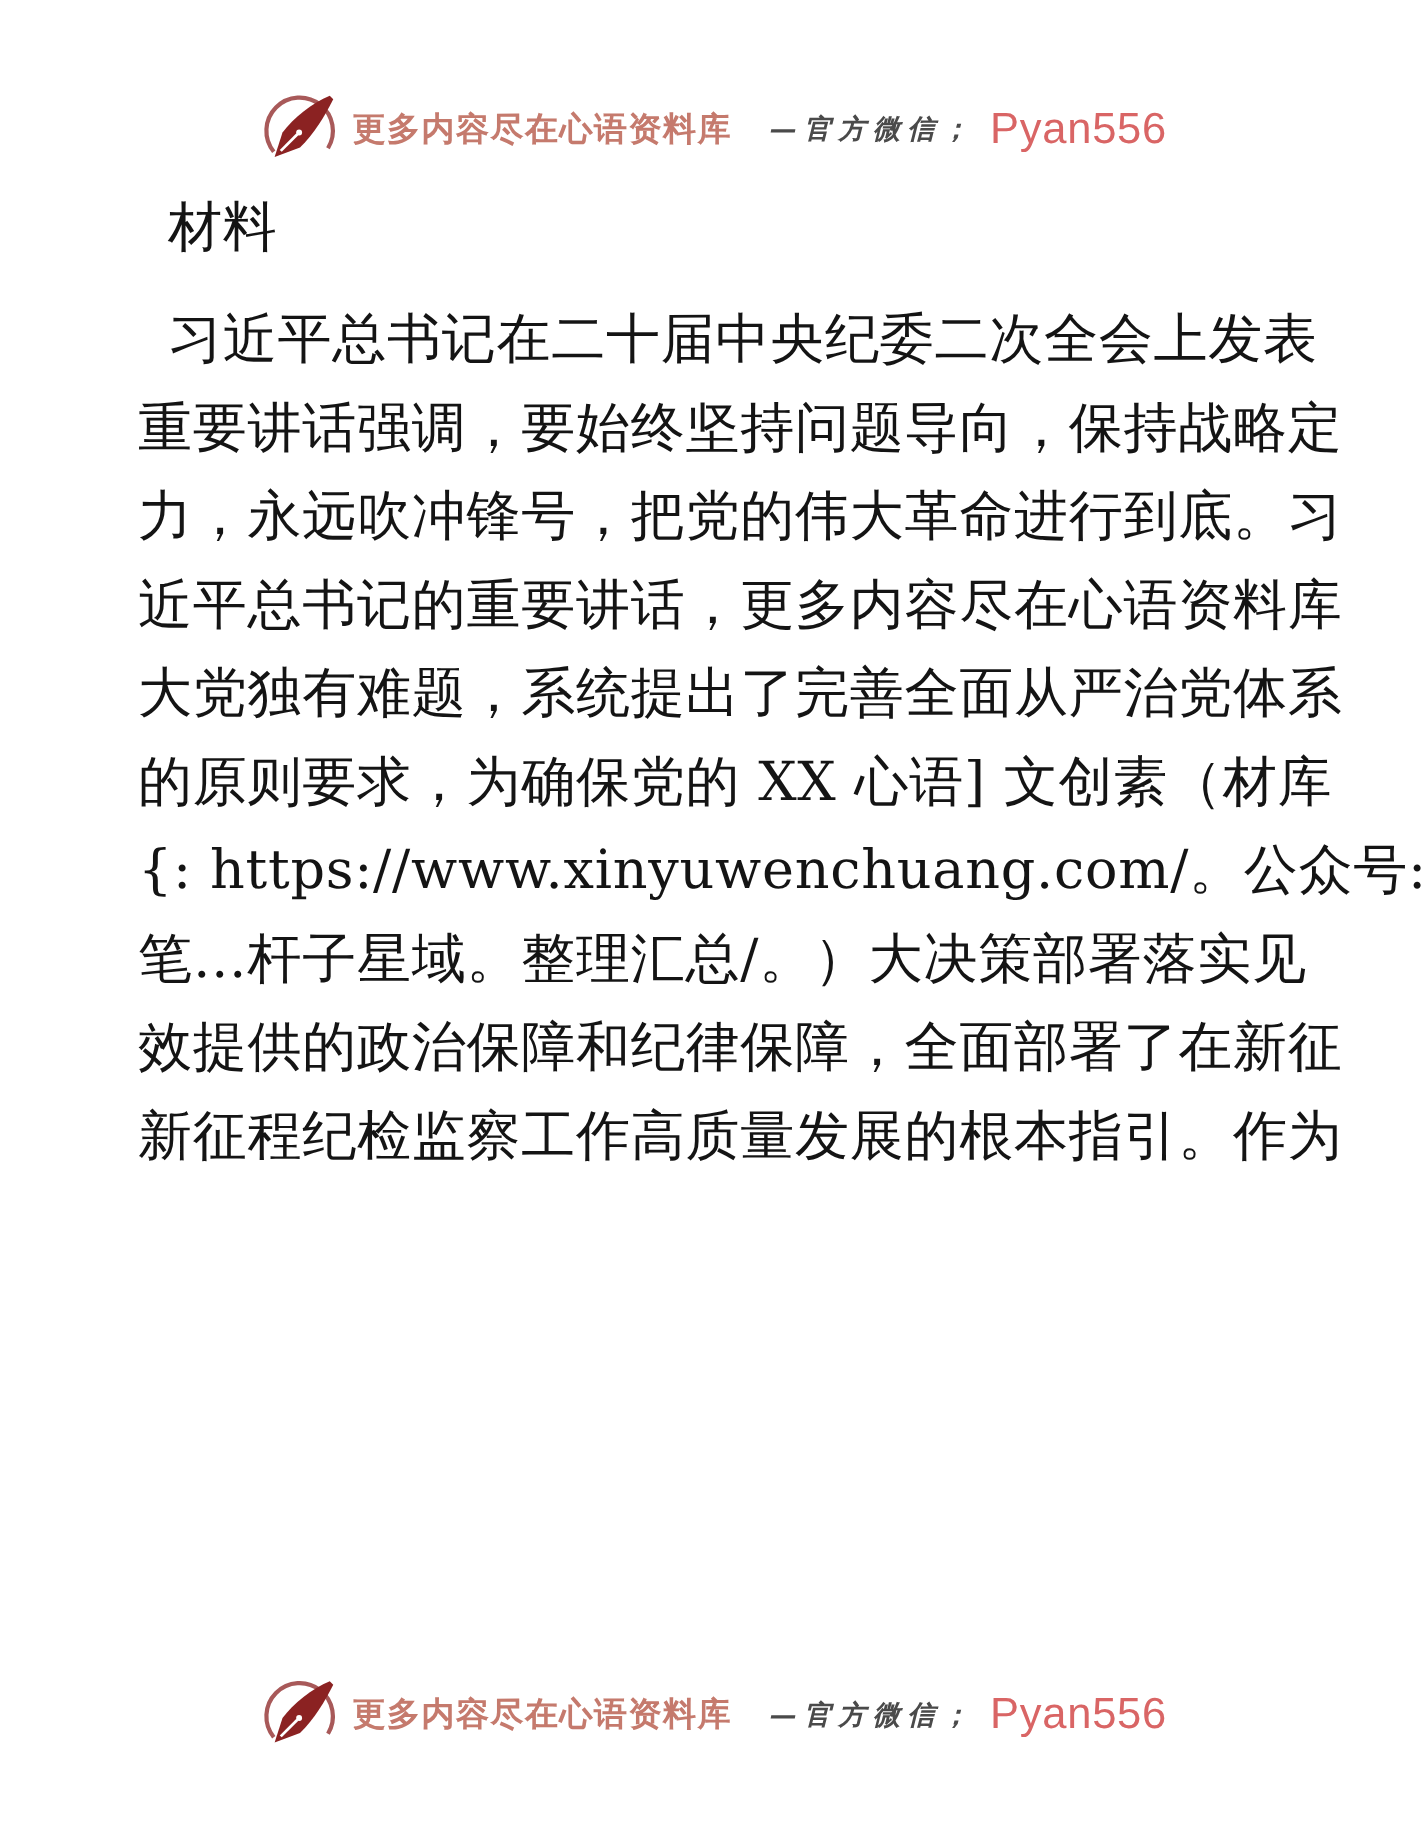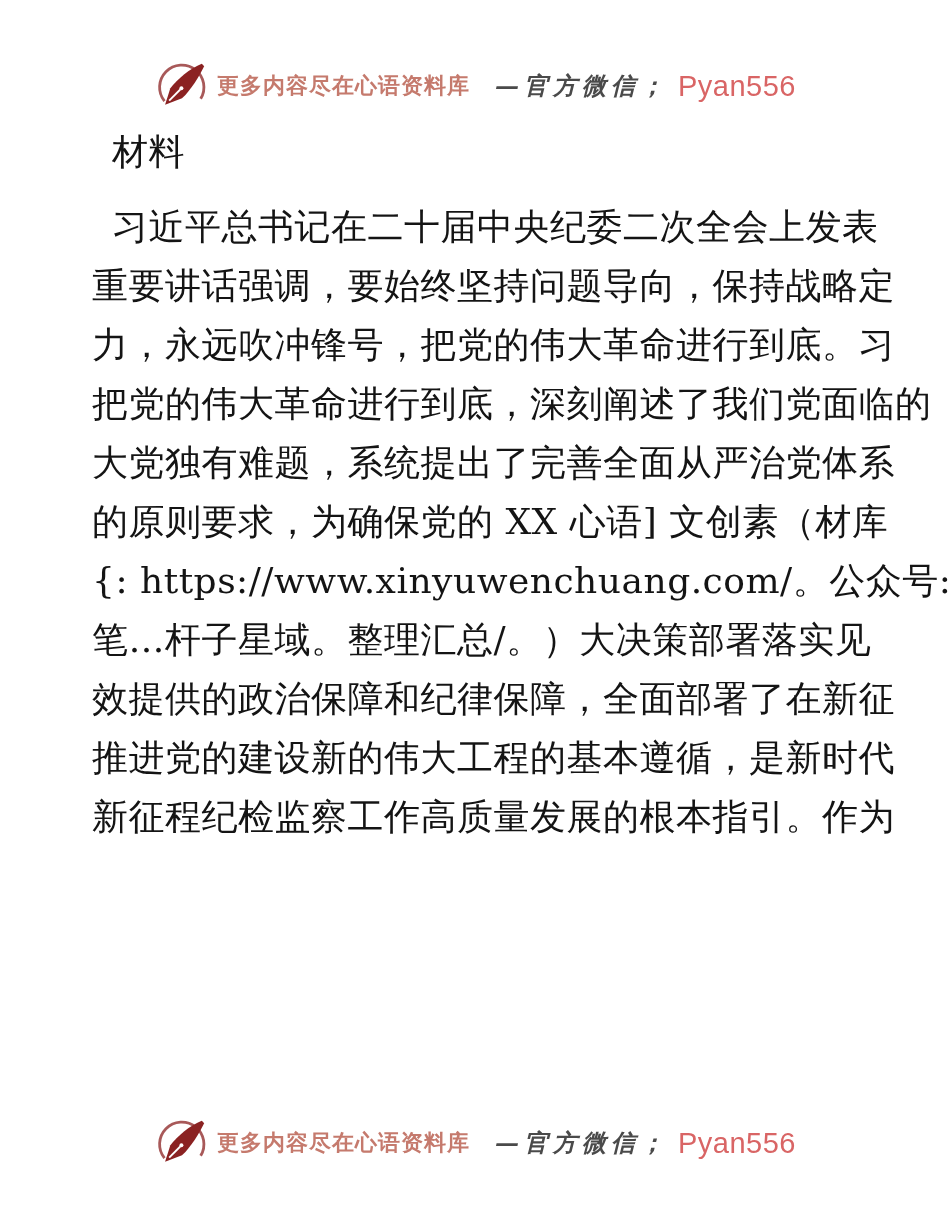--- a/index.html
+++ b/index.html
@@ -40,21 +40,21 @@
   }
   .logo svg { width: 56px; height: 56px; display: block; }
   .brand-main {
     color: var(--brand-color, #c57a6d);
     font-size: 22px;
     letter-spacing: 1px;
     font-weight: 700;
   }
   .brand-wechat {
     color: var(--wechat-color, #4a4a4a);
-    font-size: 24px;
+    font-size: 18px;
     font-style: italic;
     font-weight: 600;
     letter-spacing: 5px;
     margin-left: 18px;
     text-align: right;
   }
   .brand-id {
     color: var(--id-color, #d96565);
     font-family: "Liberation Sans", "DejaVu Sans", sans-serif;
     font-size: 29px;
@@ -104,27 +104,26 @@
   <div class="content">
 
     <div class="para">
       <div class="line indent">材料</div>
     </div>
 
     <div class="para">
       <div class="line indent">习近平总书记在二十届中央纪委二次全会上发表</div>
       <div class="line">重要讲话强调，要始终坚持问题导向，保持战略定</div>
       <div class="line">力，永远吹冲锋号，把党的伟大革命进行到底。习</div>
-      <div class="line">把党的伟大革命进行到底，深刻阐述了我们党面临的</div>
+      <div class="line">近平总书记的重要讲话，更多内容尽在心语资料库</div>
       <div class="line">大党独有难题，系统提出了完善全面从严治党体系</div>
       <div class="line">的原则要求，为确保党的 XX 心语] 文创素（材库</div>
       <div class="line">{: https://www.xinyuwenchuang.com/。公众号:</div>
       <div class="line">笔…杆子星域。整理汇总/。）大决策部署落实见</div>
       <div class="line">效提供的政治保障和纪律保障，全面部署了在新征</div>
-      <div class="line">推进党的建设新的伟大工程的基本遵循，是新时代</div>
       <div class="line">新征程纪检监察工作高质量发展的根本指引。作为</div>
     </div>
   </div>
 
   <div class="brand footer">
     <span class="logo">
       <svg viewBox="0 0 48 48" aria-hidden="true">
         <path d="M9 37 A19 19 0 1 1 40 35" fill="none" stroke="currentColor" stroke-width="2.4" opacity="0.75"></path>
         <path d="M41 5 C31 9 20 18 14 26 L9.5 40 L24 34.5 C32 27 38.5 16 43 7 Z" fill="currentColor"></path>
         <line x1="13" y1="36.5" x2="22.5" y2="27" stroke="#ffffff" stroke-width="1.6"></line>

